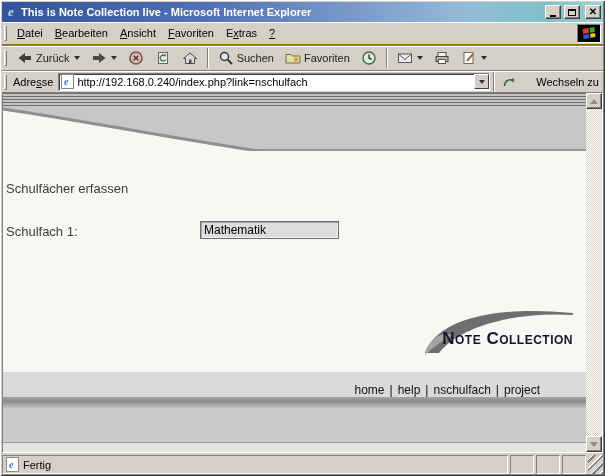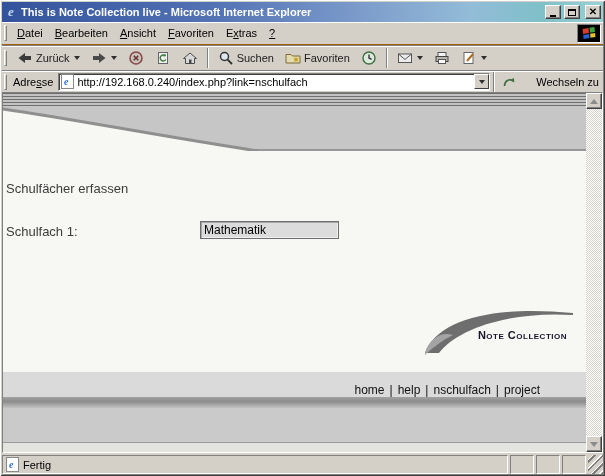--- a/index.html
+++ b/index.html
@@ -72,22 +72,22 @@
   .form-input{ position:absolute; left:166px; top:128px; width:139px; height:18px;
     background:#dcdcdc; border:1px solid #6f6f6f; box-shadow:inset 1px 1px 0 #a8a8a8, inset -1px -1px 0 #efefef;
     font-family:"Liberation Sans",sans-serif; font-size:12px; color:#000; padding:0 3px;margin-left:31px; }
   .submit-btn{ position:absolute; left:2px; top:150px; width:105px; height:20px;
     background:#d4d0c8; border:1px solid #000;
     box-shadow:inset 1px 1px 0 #fff, inset -1px -1px 0 #808080;
     font-family:"Liberation Sans",sans-serif; font-size:12px; color:#000; }
 
   .logo{ position:absolute; right:3px; top:216px; width:166px; height:54px; }
   .logo svg{ position:absolute; left:0; top:-6px; }
-  .logo-text{ position:absolute; right:16px; top:20px; font-variant:small-caps; font-weight:bold;
-    font-size:11px; letter-spacing:0.5px; color:#14142a; white-space:nowrap; }
+  .logo-text{ position:absolute; right:10px; top:20px; font-variant:small-caps; font-weight:bold;
+    font-size:17px; letter-spacing:0.5px; color:#14142a; white-space:nowrap; }
 
   .footer-bar{ position:absolute; left:0; right:0; top:279px; height:25px; background:#dadada;
     display:flex; align-items:flex-end; justify-content:flex-end; padding-right:46px; font-size:12px; color:#111; }
   .footer-bar a{ color:#111; text-decoration:none; }
   .footer-sep{ padding:0 5px; }
   .grad-band{ position:absolute; left:0; right:0; top:304px; height:11px;
     background:linear-gradient(180deg,#a2a2a2,#8b8b8b 40%,#c2c2c2); }
   .bottom-grey{ position:absolute; left:0; right:0; top:315px; bottom:0; background:#cacaca; }
   .bottom-grey::after{ content:""; position:absolute; left:0; right:0; bottom:0; height:9px;
     background:#e3e3e0; border-top:1px solid #9a9a9a; }

